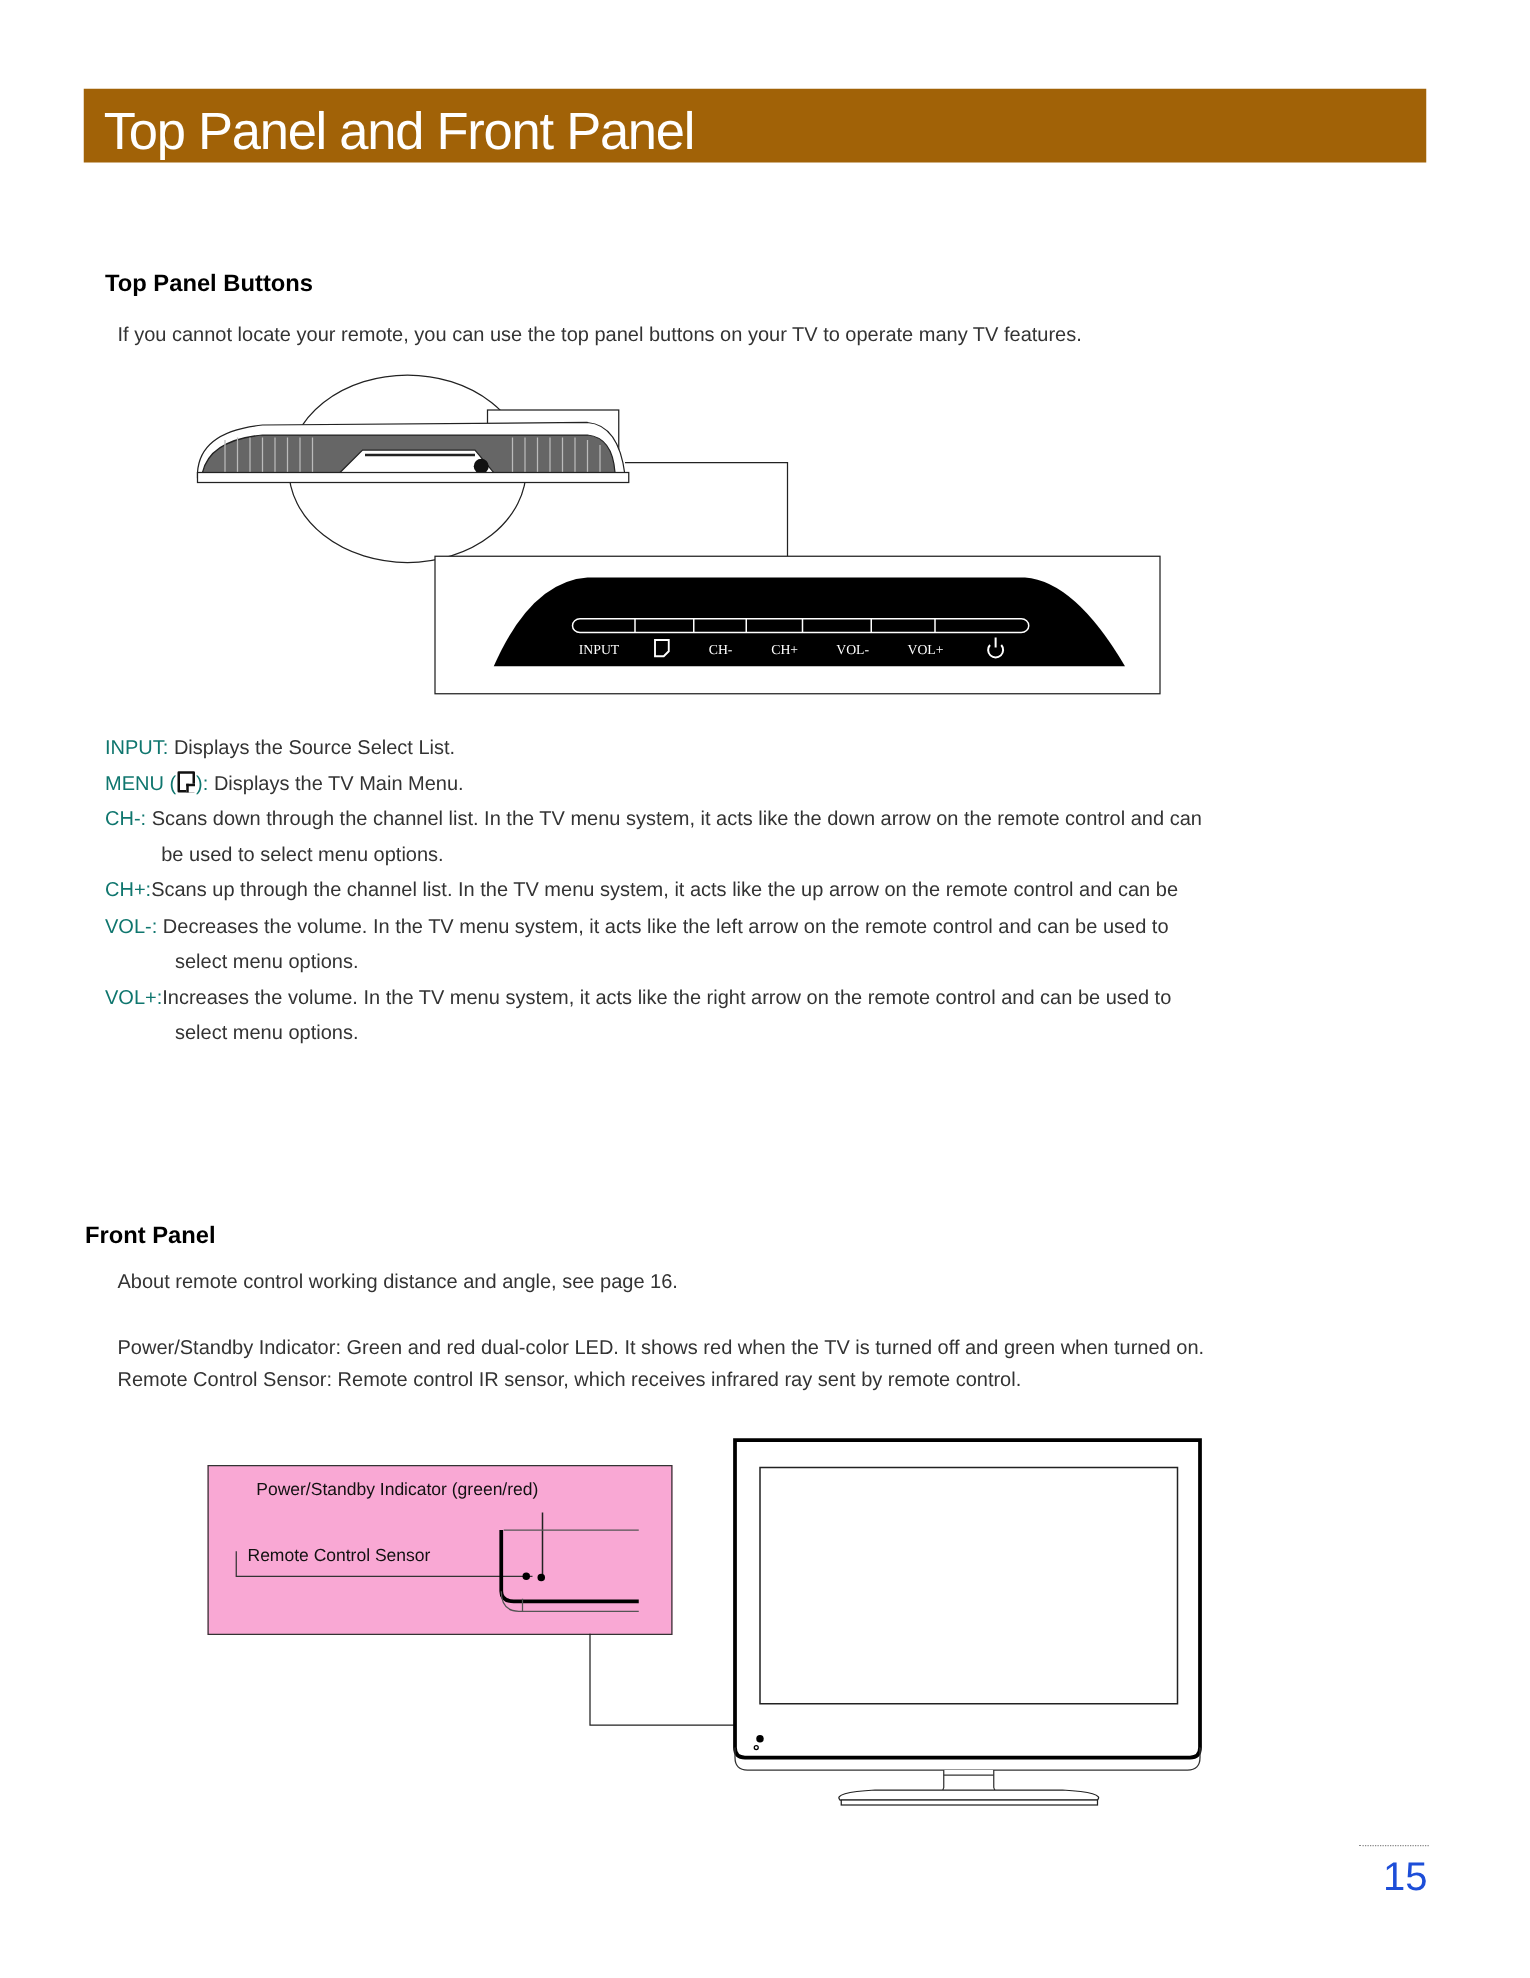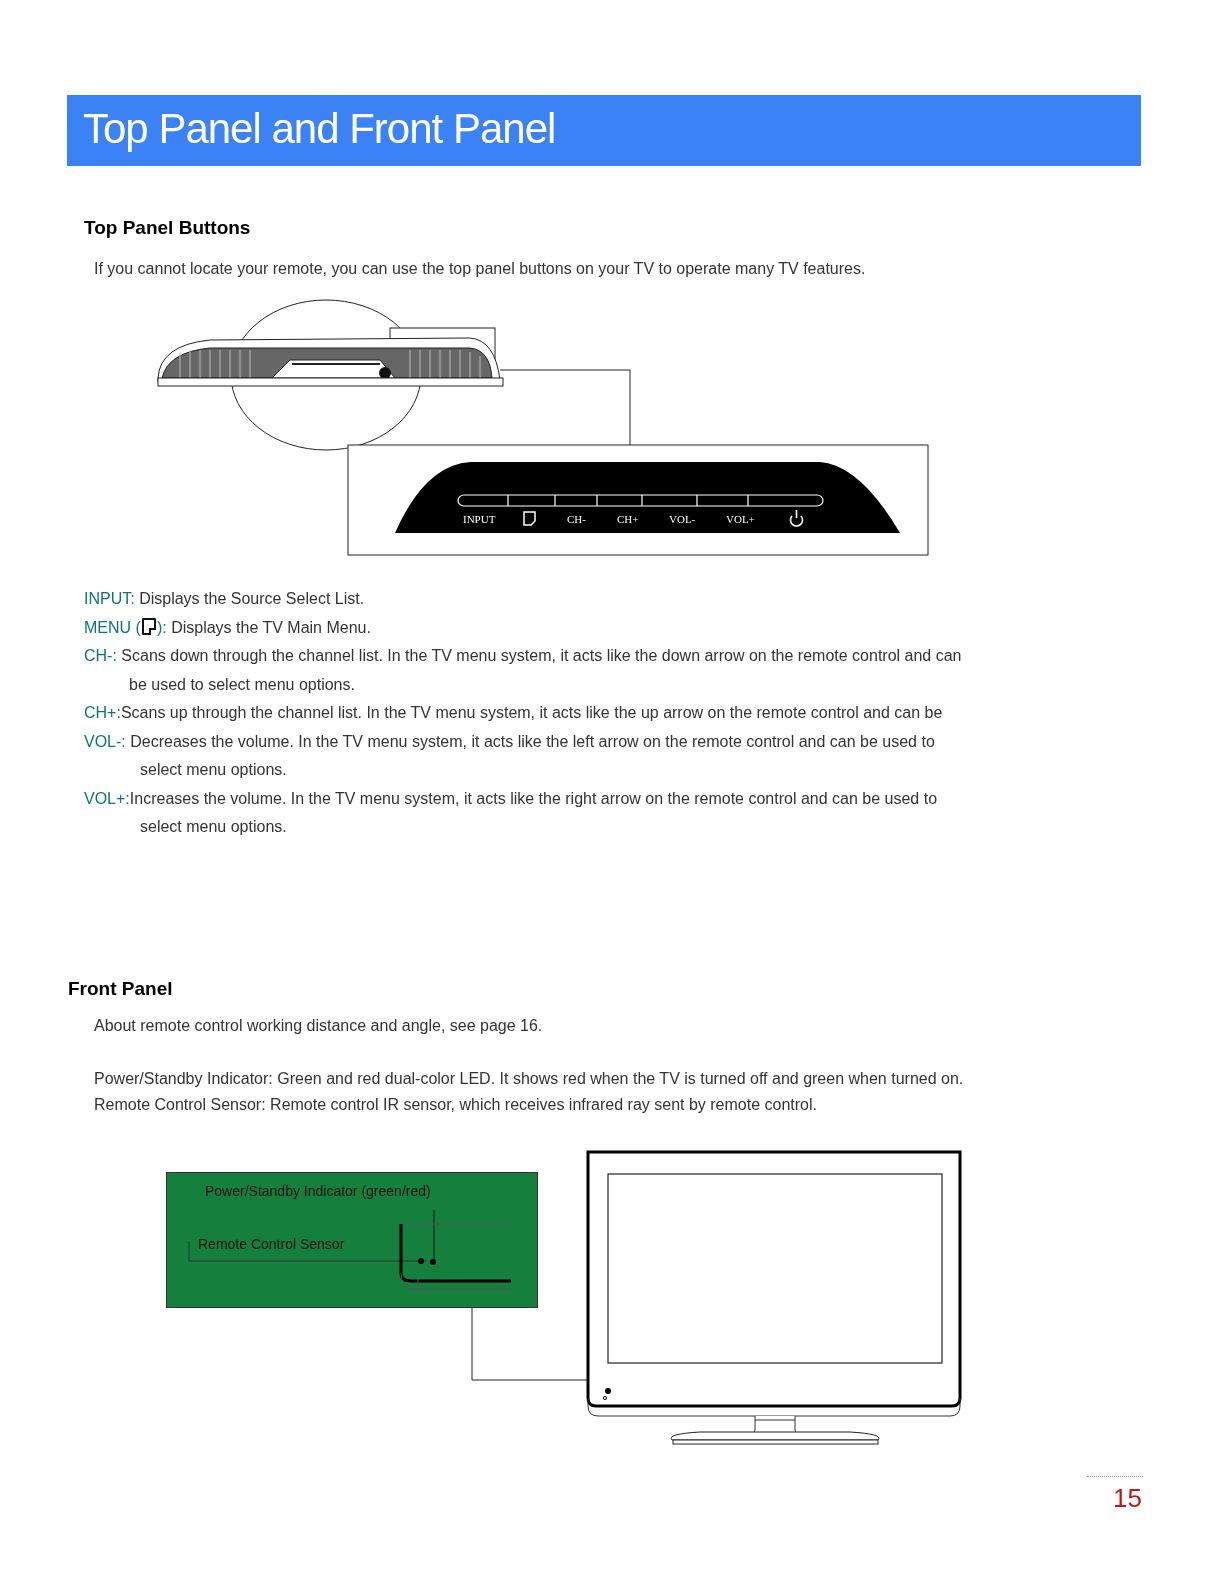--- a/index.html
+++ b/index.html
@@ -1,30 +1,30 @@
 <!DOCTYPE html>
 <html><head>
 <meta charset="utf-8">
 <style>
   html, body { margin:0; padding:0; background:#ffffff; }
   body { width:1224px; height:1582px; position:relative; overflow:hidden; font-family:"Liberation Sans", sans-serif; color:#222; }
-  .title-bar { position:absolute; left:67px; top:71px; width:1074px; height:71px; background:#3b82f6;margin-top:24px; }
+  .title-bar { position:absolute; left:67px; top:71px; width:1074px; height:59px; background:#a16207; }
   .title-bar h1 { margin:0; position:absolute; left:16px; top:10px; font-weight:normal; font-size:42px; color:#fff; letter-spacing:-1px; font-family:"Liberation Sans", sans-serif; }
   .h2 { position:absolute; font-size:19px; font-weight:bold; color:#000000; margin:0; }
   .p { position:absolute; font-size:16px; color:#333; margin:10px; white-space:nowrap; }
   .defs { position:absolute; left:84px; top:585px; width:1060px; font-size:16px; color:#333; line-height:28.5px; }
   .def { position:relative; }
   .def b { color:#0f766e; font-weight:normal; }
   .cont { padding-left:45px; }
   .cont2 { padding-left:56px; }
   .diag { position:absolute; }
   .btn-label { font-family:"Liberation Serif", serif; font-size:11px; fill:#fff; }
-  .callout { position:absolute; left:166px; top:1172px; width:370px; height:134px; border:1px solid #333; background:#15803d; }
+  .callout { position:absolute; left:166px; top:1172px; width:370px; height:134px; border:1px solid #333; background:#f9a8d4; }
   .callout .lbl { position:absolute; font-size:14px; color:#111; white-space:nowrap; }
-  .page-num { position:absolute; right:82px; top:1483px; font-size:26px; color:#b91c1c; }
+  .page-num { position:absolute; right:82px; top:1483px; font-size:32px; color:#1d4ed8; }
   .page-rule { position:absolute; left:1087px; top:1476px; width:56px; border-top:1px dotted #888; }
   .menu-glyph { display:inline-block; width:10px; height:13px; border:2px solid #111; border-radius:1px; vertical-align:-2px; position:relative; margin:0 1px; }
   .menu-glyph:after { content:""; position:absolute; right:-2px; bottom:-2px; width:5px; height:5px; background:#fff; border-left:2px solid #111; border-top:2px solid #111; }
 </style>
 </head>
 <body>
 
 <div class="title-bar">
   <h1>Top Panel and Front Panel</h1>
 </div>

